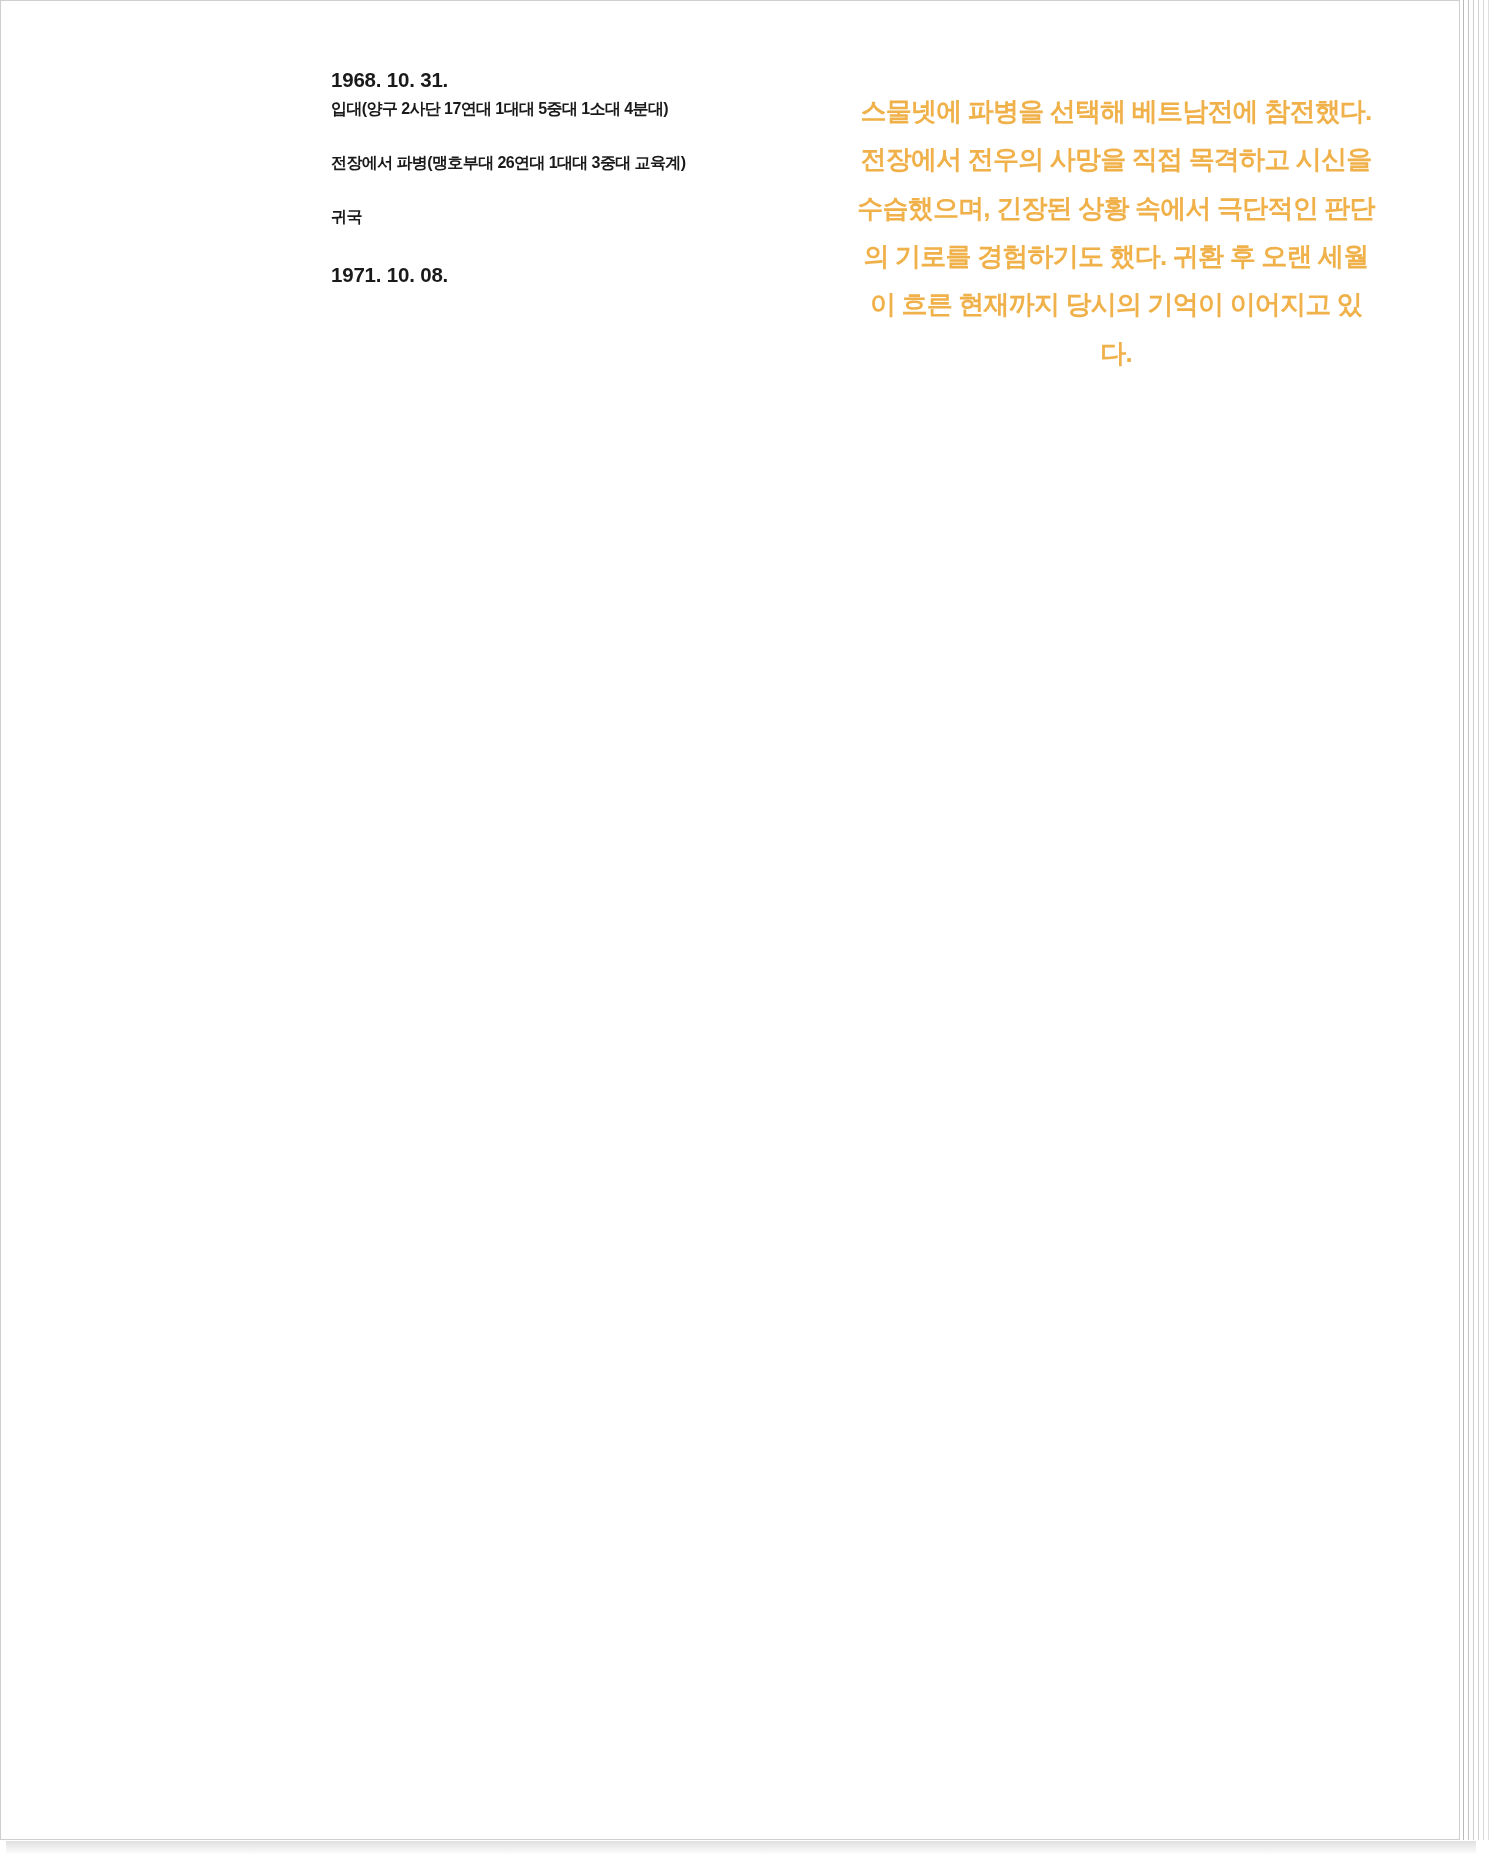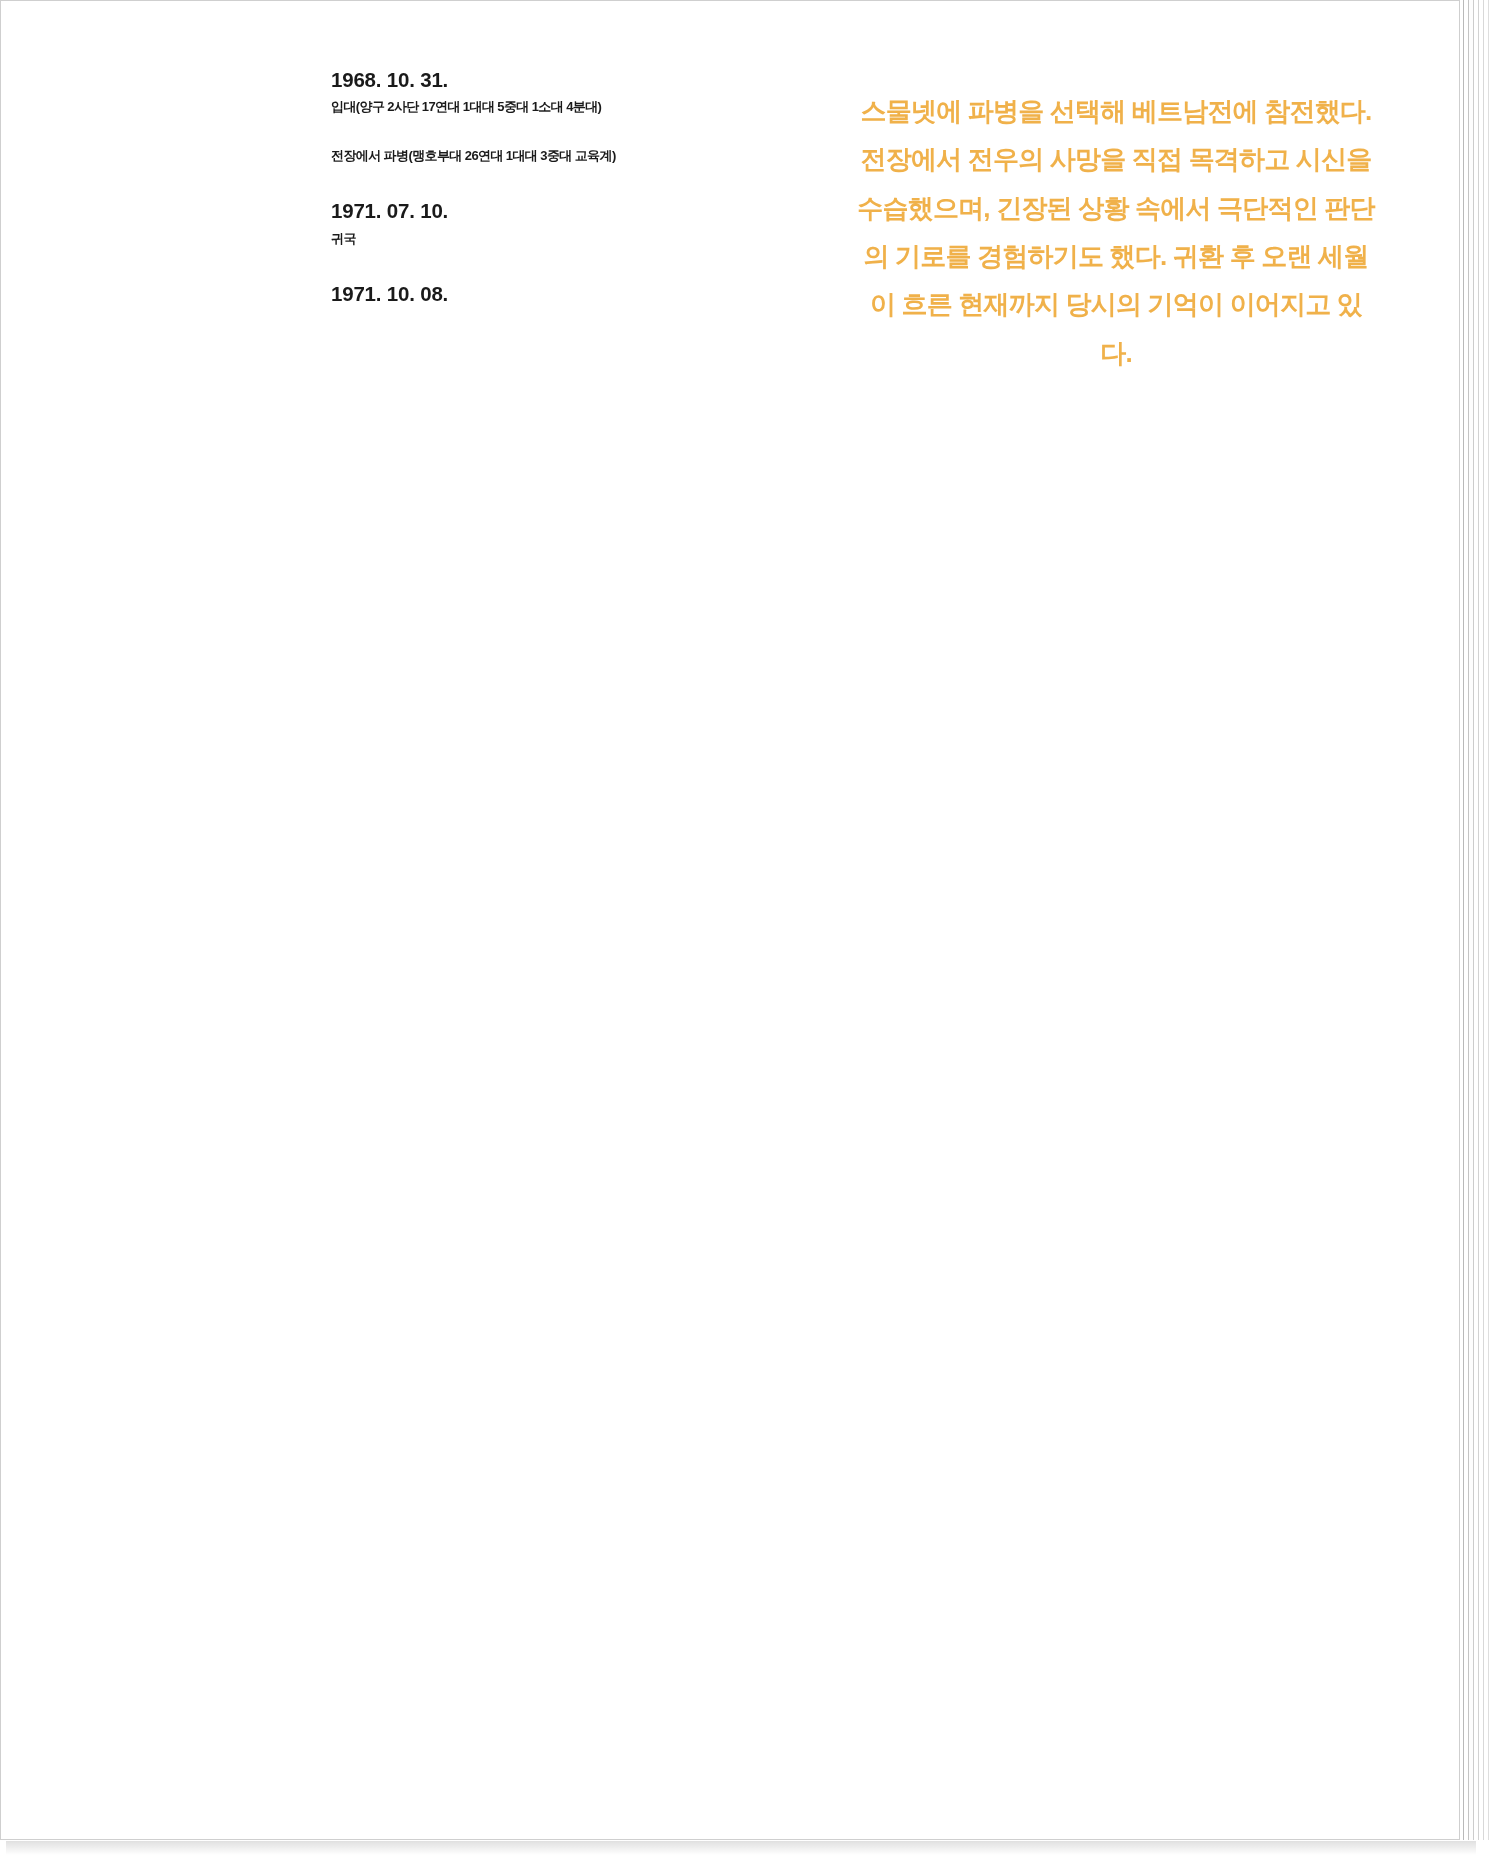--- a/index.html
+++ b/index.html
@@ -70,21 +70,21 @@
   .chrono-entry:last-child { margin-bottom: 8px; }
   .chrono-date {
     font-size: 20.5px;
     font-weight: bold;
     color: #1a1a1a;
     letter-spacing: -0.2px;
     line-height: 1.62;
     white-space: nowrap;
   }
   .chrono-desc {
-    font-size: 13px;
+    font-size: 16px;
     font-weight: bold;
     color: #1a1a1a;
     letter-spacing: -0.6px;
     line-height: 1.62;
     max-width: 490px;
   }
 
   
   .summary {
     position: absolute;
@@ -111,21 +111,20 @@
     <div class="chrono-entry">
       <div class="chrono-date">1968. 10. 31.</div>
       <div class="chrono-desc">입대(양구 2사단 17연대 1대대 5중대 1소대 4분대)</div>
     </div>
 
     <div class="chrono-entry">
       <div class="chrono-desc">전장에서 파병(맹호부대 26연대 1대대 3중대 교육계)</div>
     </div>
 
     <div class="chrono-entry">
-      <div class="chrono-date">1971. 07. 10.</div>
       <div class="chrono-desc">귀국</div>
     </div>
 
     <div class="chrono-entry">
       <div class="chrono-date">1971. 10. 08.</div>
     </div>
 
   </div>
 
   <div class="summary">

